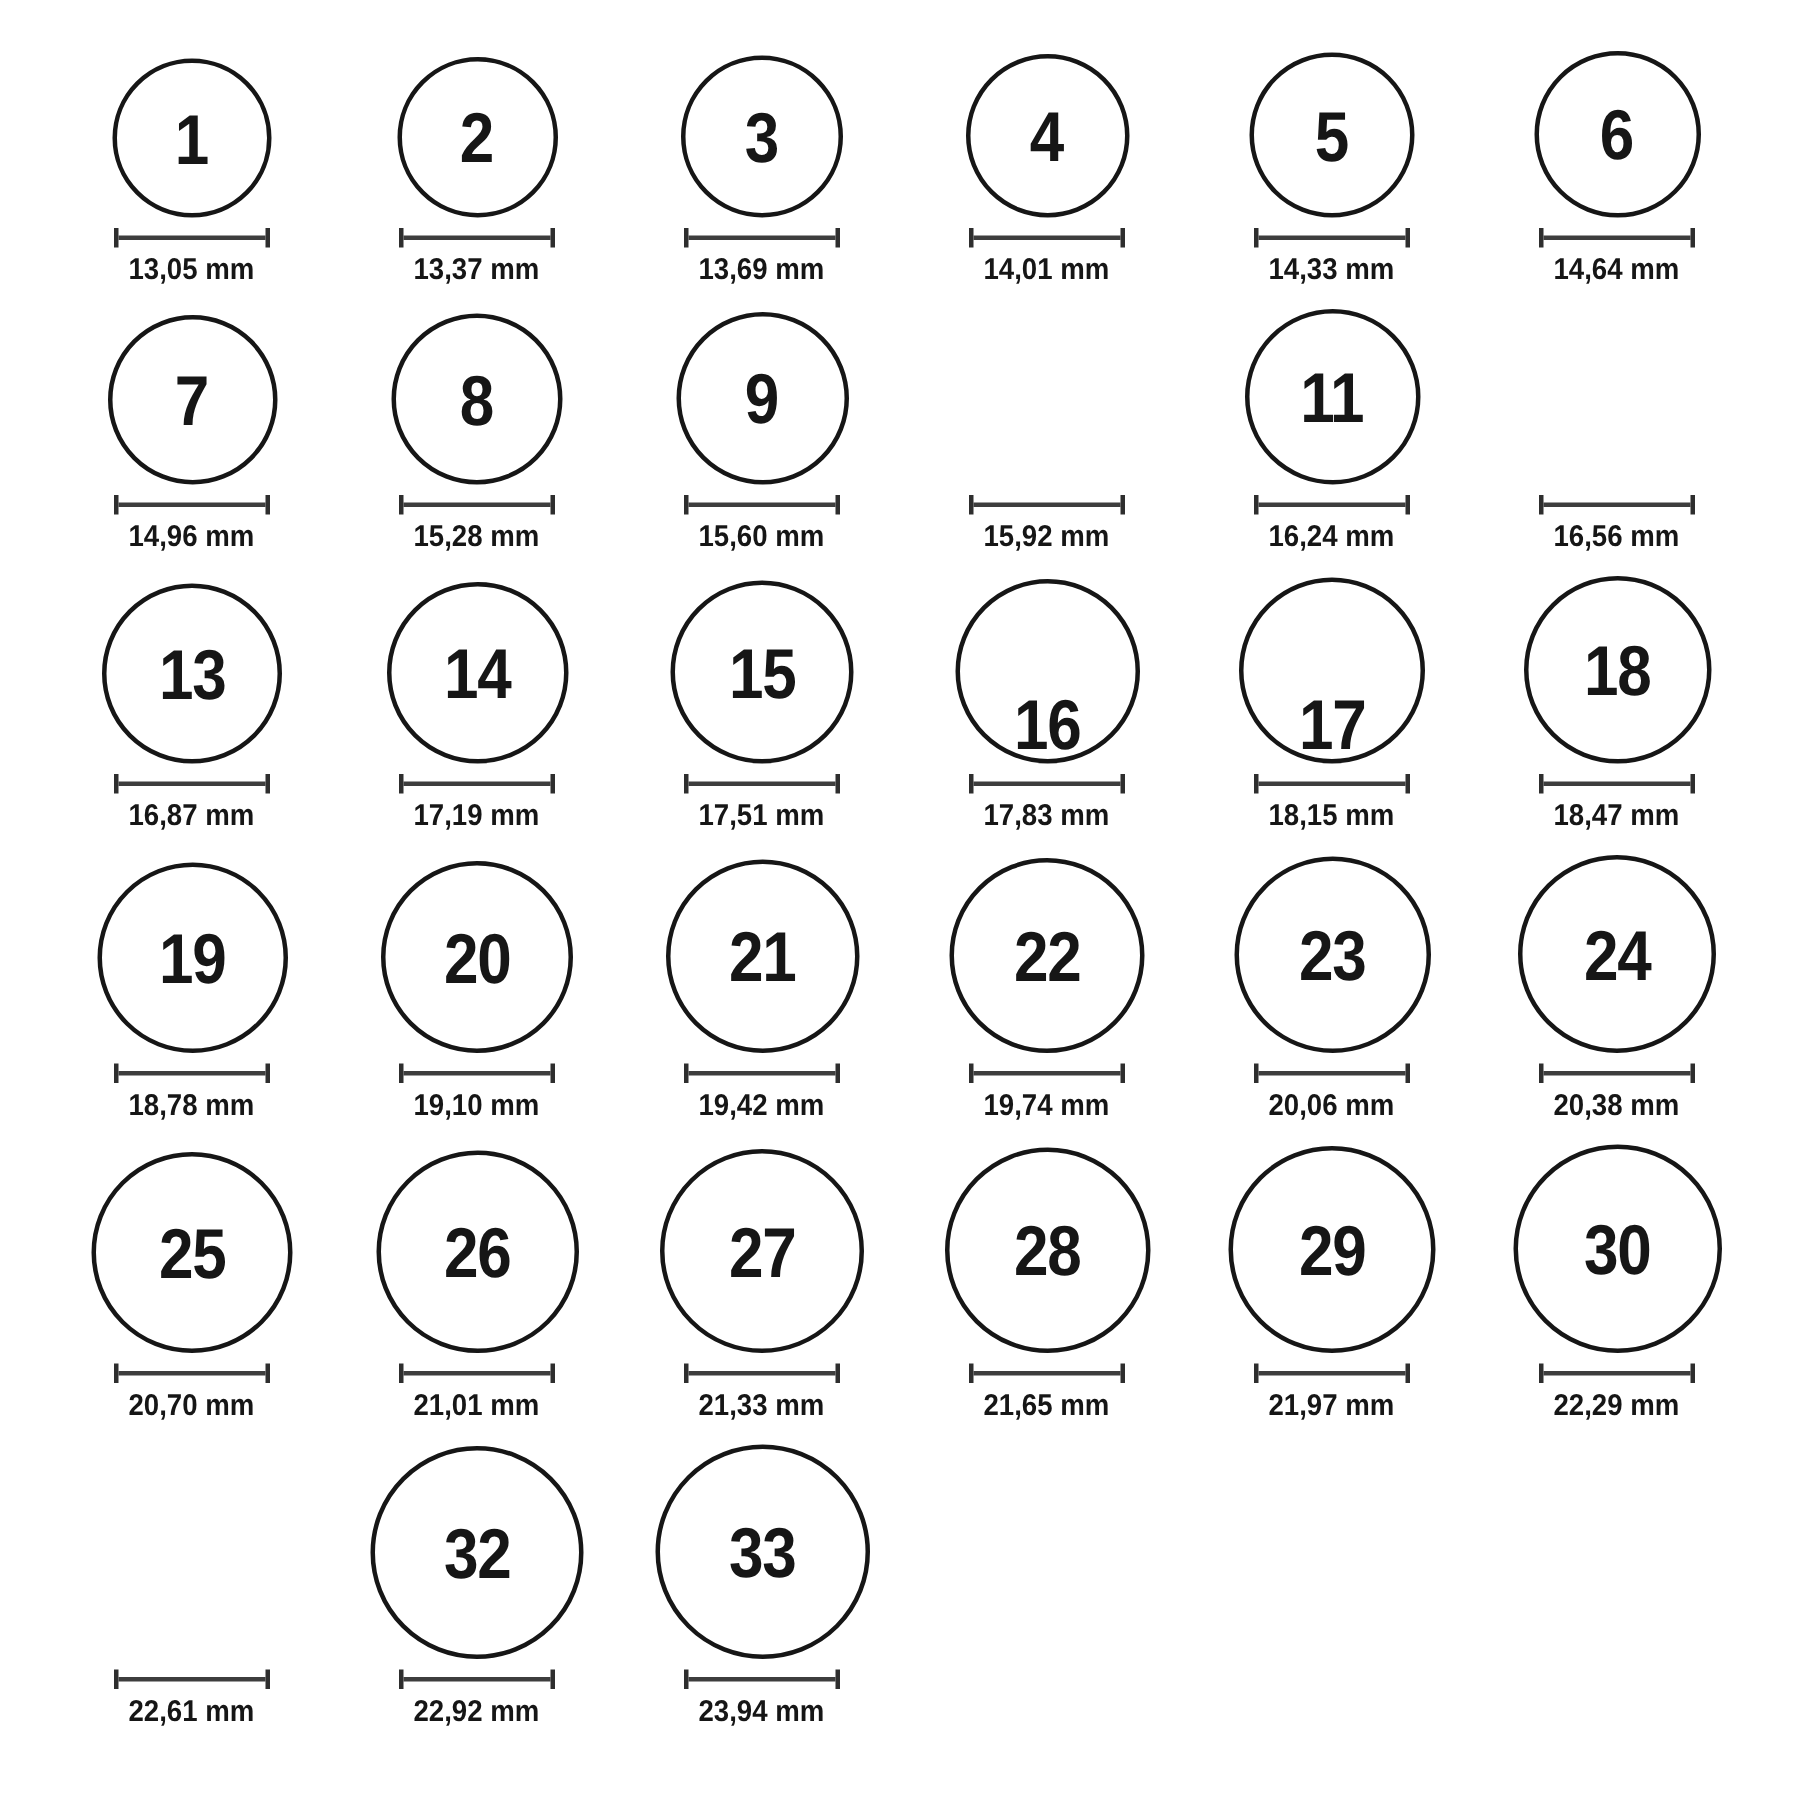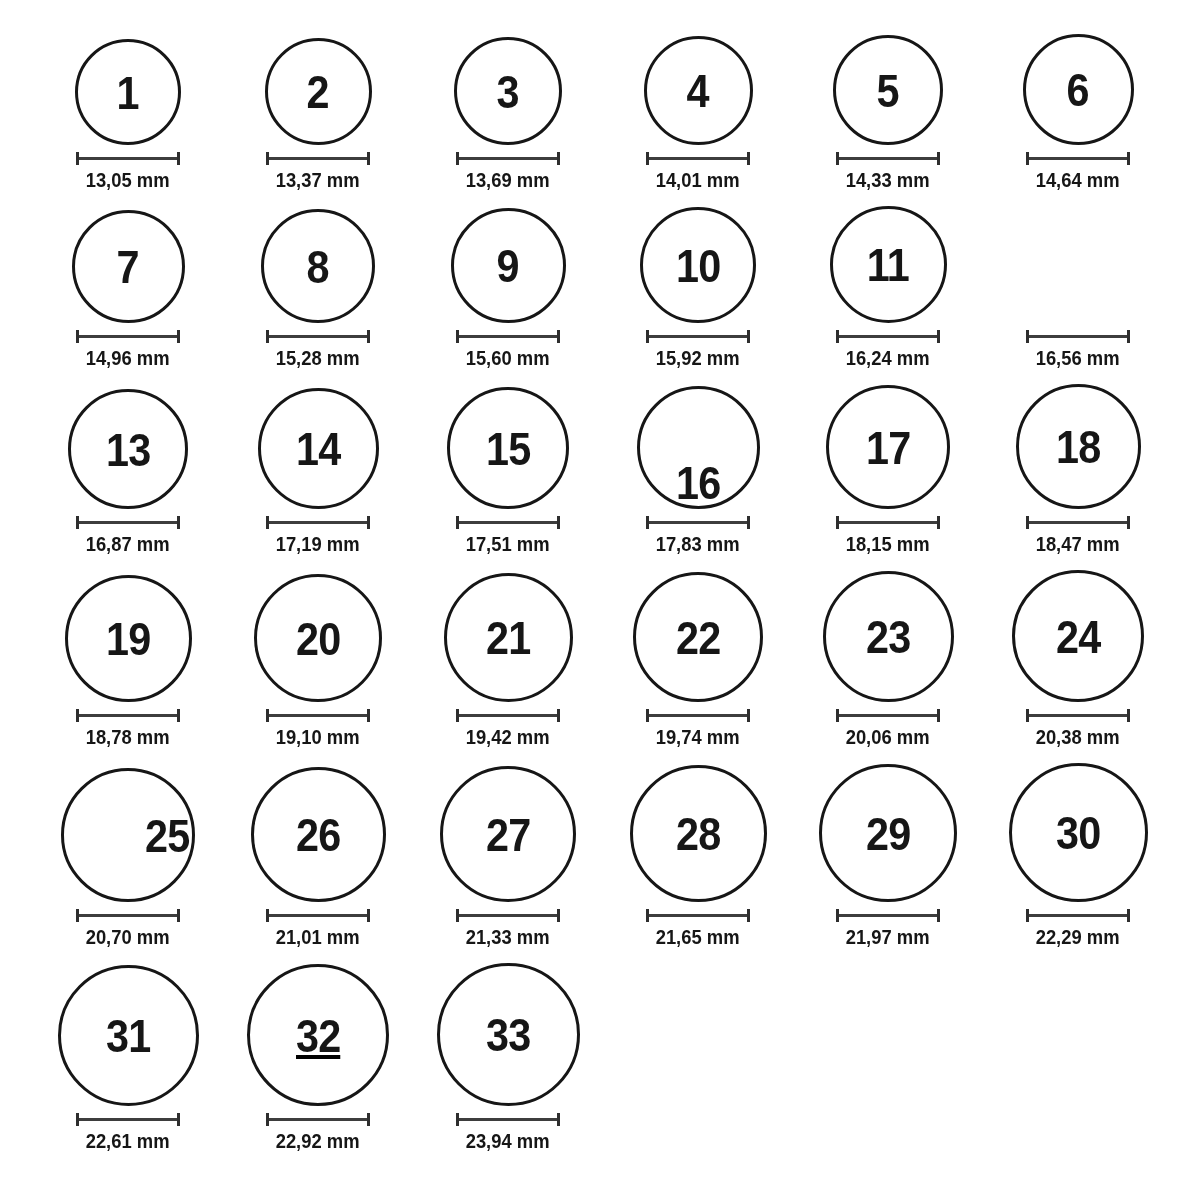--- a/index.html
+++ b/index.html
@@ -176,23 +176,20 @@
       <span class="num">9</span>
     </div>
     <div class="measure">
       <span class="tick"></span>
       <span class="hline"></span>
       <span class="tick"></span>
     </div>
     <div class="dia-label">15,60 mm</div>
   </div>
       <div class="cell">
-    <div class="ring" style="width: 116px; height: 116px;">
-      <span class="num">10</span>
-    </div>
     <div class="measure">
       <span class="tick"></span>
       <span class="hline"></span>
       <span class="tick"></span>
     </div>
     <div class="dia-label">15,92 mm</div>
   </div>
       <div class="cell">
     <div class="ring" style="width: 117px; height: 117px;">
       <span class="num">11</span>
@@ -252,21 +249,21 @@
       <span class="num">16</span>
     </div>
     <div class="measure">
       <span class="tick"></span>
       <span class="hline"></span>
       <span class="tick"></span>
     </div>
     <div class="dia-label">17,83 mm</div>
   </div>
       <div class="cell">
-    <div class="ring" style="width: 124px; height: 124px;">
+    <div class="ring" style="width: 124px; height: 124px; align-items: flex-end;">
       <span class="num">17</span>
     </div>
     <div class="measure">
       <span class="tick"></span>
       <span class="hline"></span>
       <span class="tick"></span>
     </div>
     <div class="dia-label">18,15 mm</div>
   </div>
       <div class="cell">
@@ -344,21 +341,21 @@
     <div class="measure">
       <span class="tick"></span>
       <span class="hline"></span>
       <span class="tick"></span>
     </div>
     <div class="dia-label">20,38 mm</div>
   </div>
     </div>
     <div class="row">
       <div class="cell">
-    <div class="ring" style="width: 134px; height: 134px; justify-content: flex-end;">
+    <div class="ring" style="width: 134px; height: 134px;">
       <span class="num">25</span>
     </div>
     <div class="measure">
       <span class="tick"></span>
       <span class="hline"></span>
       <span class="tick"></span>
     </div>
     <div class="dia-label">20,70 mm</div>
   </div>
       <div class="cell">
@@ -412,32 +409,29 @@
     <div class="measure">
       <span class="tick"></span>
       <span class="hline"></span>
       <span class="tick"></span>
     </div>
     <div class="dia-label">22,29 mm</div>
   </div>
     </div>
     <div class="row">
       <div class="cell">
-    <div class="ring" style="width: 141px; height: 141px;">
-      <span class="num">31</span>
-    </div>
     <div class="measure">
       <span class="tick"></span>
       <span class="hline"></span>
       <span class="tick"></span>
     </div>
     <div class="dia-label">22,61 mm</div>
   </div>
       <div class="cell">
-    <div class="ring" style="width: 142px; height: 142px; text-decoration: underline;">
+    <div class="ring" style="width: 142px; height: 142px;">
       <span class="num">32</span>
     </div>
     <div class="measure">
       <span class="tick"></span>
       <span class="hline"></span>
       <span class="tick"></span>
     </div>
     <div class="dia-label">22,92 mm</div>
   </div>
       <div class="cell">

